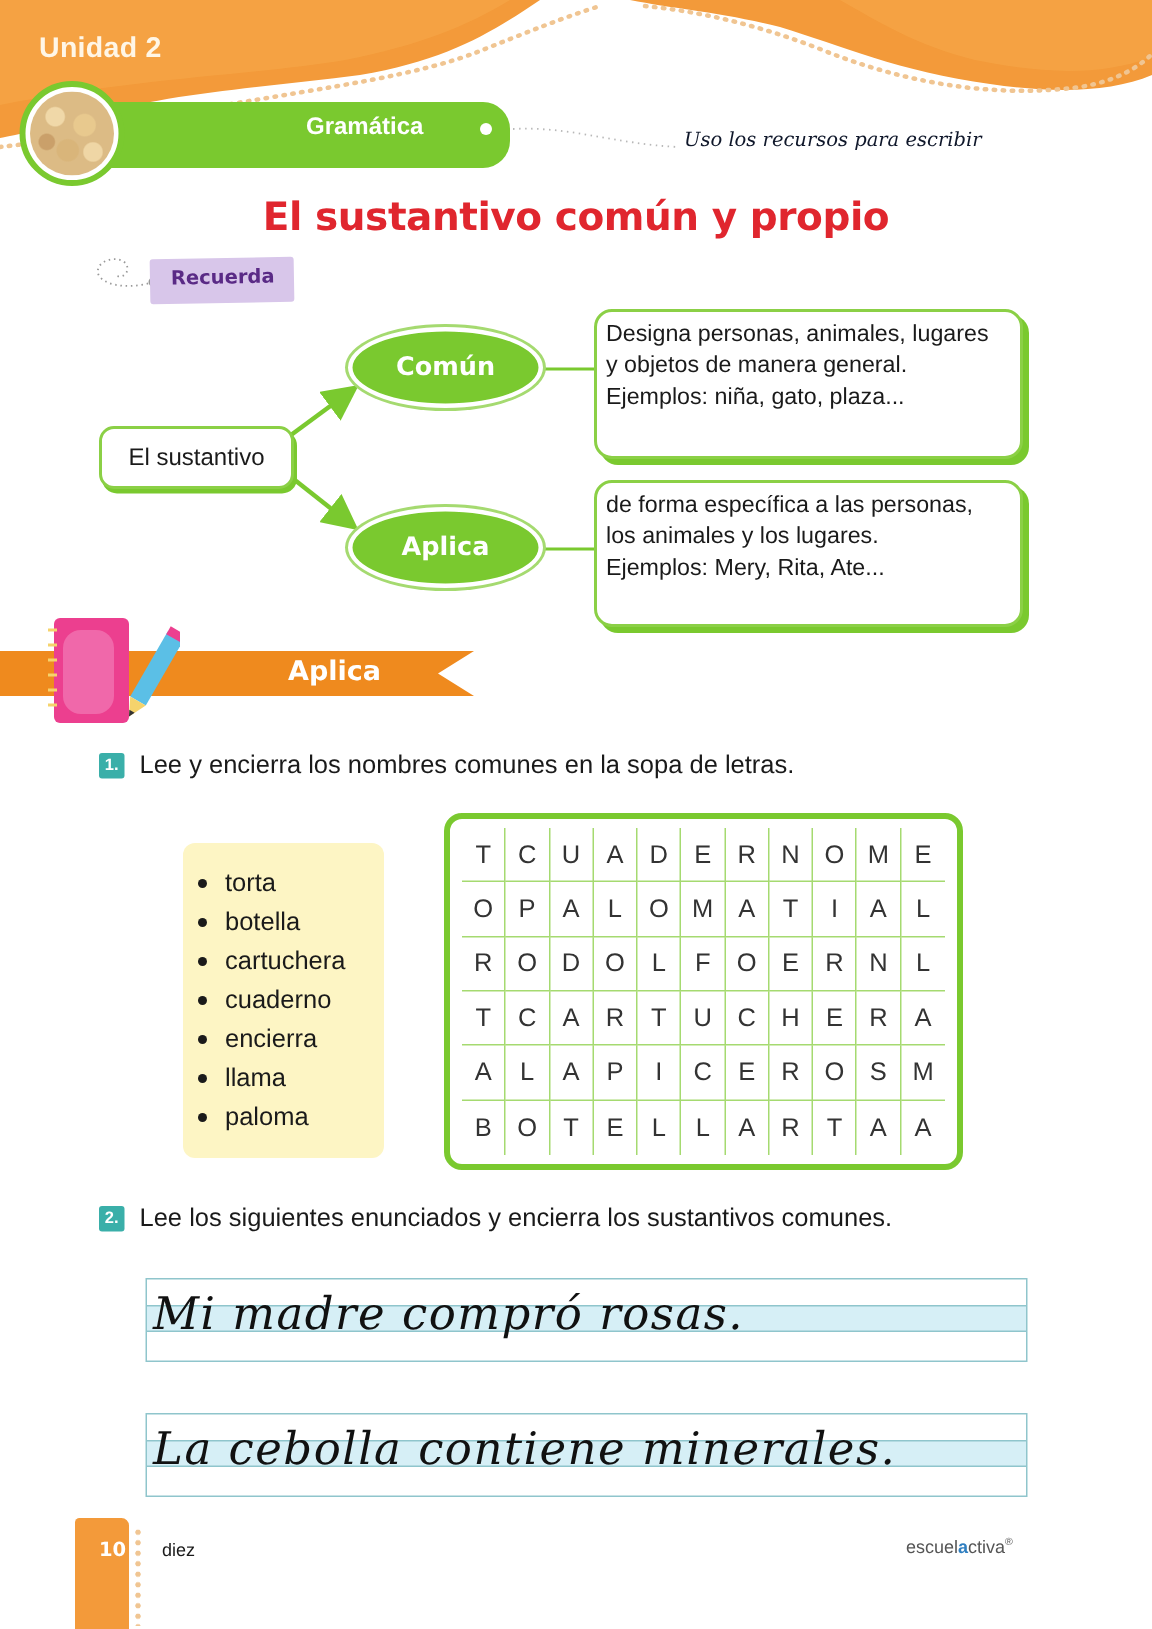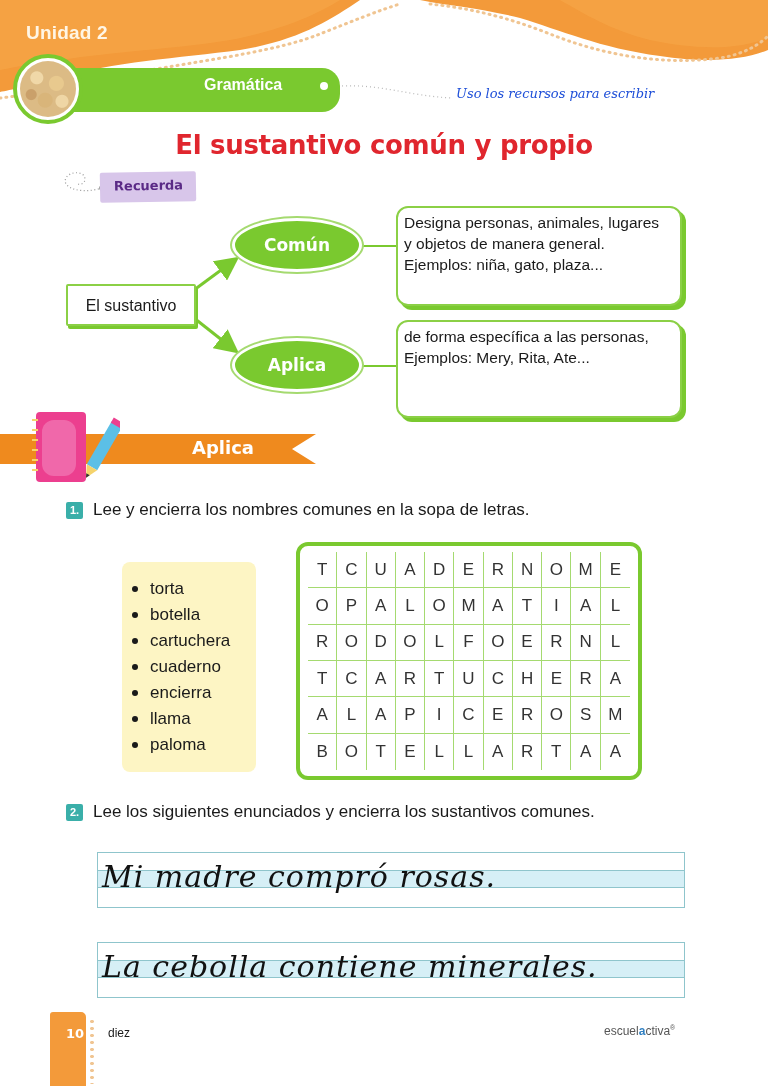--- a/index.html
+++ b/index.html
@@ -37,21 +37,21 @@
       radial-gradient(circle at 30% 30%, #f0d8a8 0 6px, transparent 7px),
       radial-gradient(circle at 65% 40%, #e8c98e 0 7px, transparent 8px),
       radial-gradient(circle at 45% 70%, #d9b57a 0 7px, transparent 8px),
       radial-gradient(circle at 75% 72%, #efd6a5 0 6px, transparent 7px),
       radial-gradient(circle at 20% 60%, #caa06a 0 5px, transparent 6px),
       #dcbb85;
   }
   .subtitle {
     position: absolute; left: 456px; top: 86px;
     font-family: "DejaVu Serif", serif; font-style: italic;
-    font-size: 13px; color: #1d4ed8;
+    font-size: 13px; color: #0f172a;
   }
 
   
   .page-title {
     position: absolute; left: 0; width: 768px; top: 130px; text-align: center;
     font-family: "DejaVu Sans", sans-serif; font-weight: bold;
     font-size: 26px; color: #e0262e; letter-spacing: -0.3px;
   }
 
   
@@ -61,21 +61,21 @@
   }
   .recuerda-label {
     position: absolute; left: 14px; top: 6px;
     font-family: "DejaVu Sans", sans-serif; font-weight: bold;
     font-size: 13px; color: #5a2a86;
   }
 
   
   .root-node {
     position: absolute; left: 66px; top: 284px; width: 130px; height: 42px;
-    border: 2px solid #8bd046; border-radius: 2px; background: #fff;
+    border: 2px solid #8bd046; border-radius: 10px; background: #fff;
     box-shadow: 2px 3px 0 #7ac92f;
   }
   .root-node span {
     position: absolute; left: 0; right: 0; top: 11px; text-align: center;
     font-family: "Liberation Sans", sans-serif; font-size: 16px; color: #1a1a1a;
   }
   .ellipse {
     position: absolute; width: 130px; height: 54px; border-radius: 50%;
     background: #7ac92f; border: 3px solid #ffffff;
     box-shadow: 0 0 0 2px #a5da70;
@@ -247,20 +247,21 @@
   <span>Aplica</span>
 </div>
 
 <div class="def-box" style="left:396px;top:206px;width:286px;height:100px">
   <div>Designa personas, animales, lugares</div>
   <div>y objetos de manera general.</div>
   <div>Ejemplos: niña, gato, plaza...</div>
 </div>
 <div class="def-box" style="left:396px;top:320px;width:286px;height:98px">
   <div>de forma específica a las personas,</div>
+  <div>los animales y los lugares.</div>
   <div>Ejemplos: Mery, Rita, Ate...</div>
 </div>
 
 <svg class="aplica-band" width="316" height="34" viewBox="0 0 316 34">
   <path d="M0,2 H316 L292,17 L316,32 H0 Z" fill="#ef8a1e"></path>
 </svg>
 <svg style="position:absolute;left:30px;top:410px" width="90" height="76">
   <rect x="6" y="2" width="50" height="70" rx="4" fill="#ec3f8f"></rect>
   <rect x="12" y="10" width="34" height="56" rx="12" fill="#f27ab5" opacity="0.7"></rect>
   <g stroke="#f5d36c" stroke-width="2">

